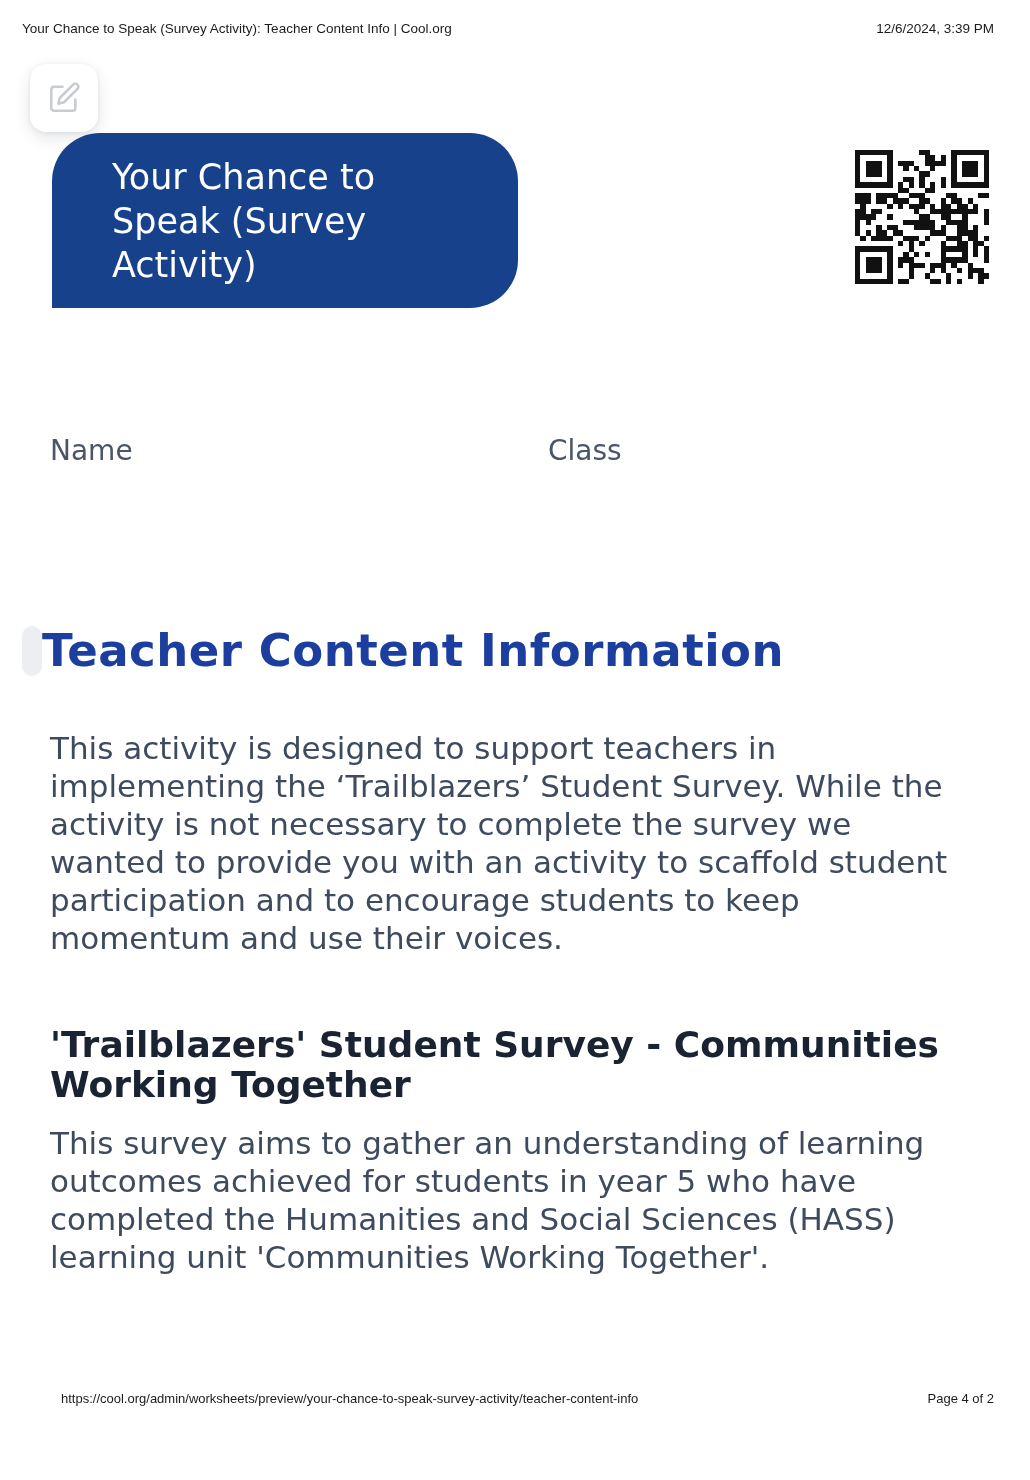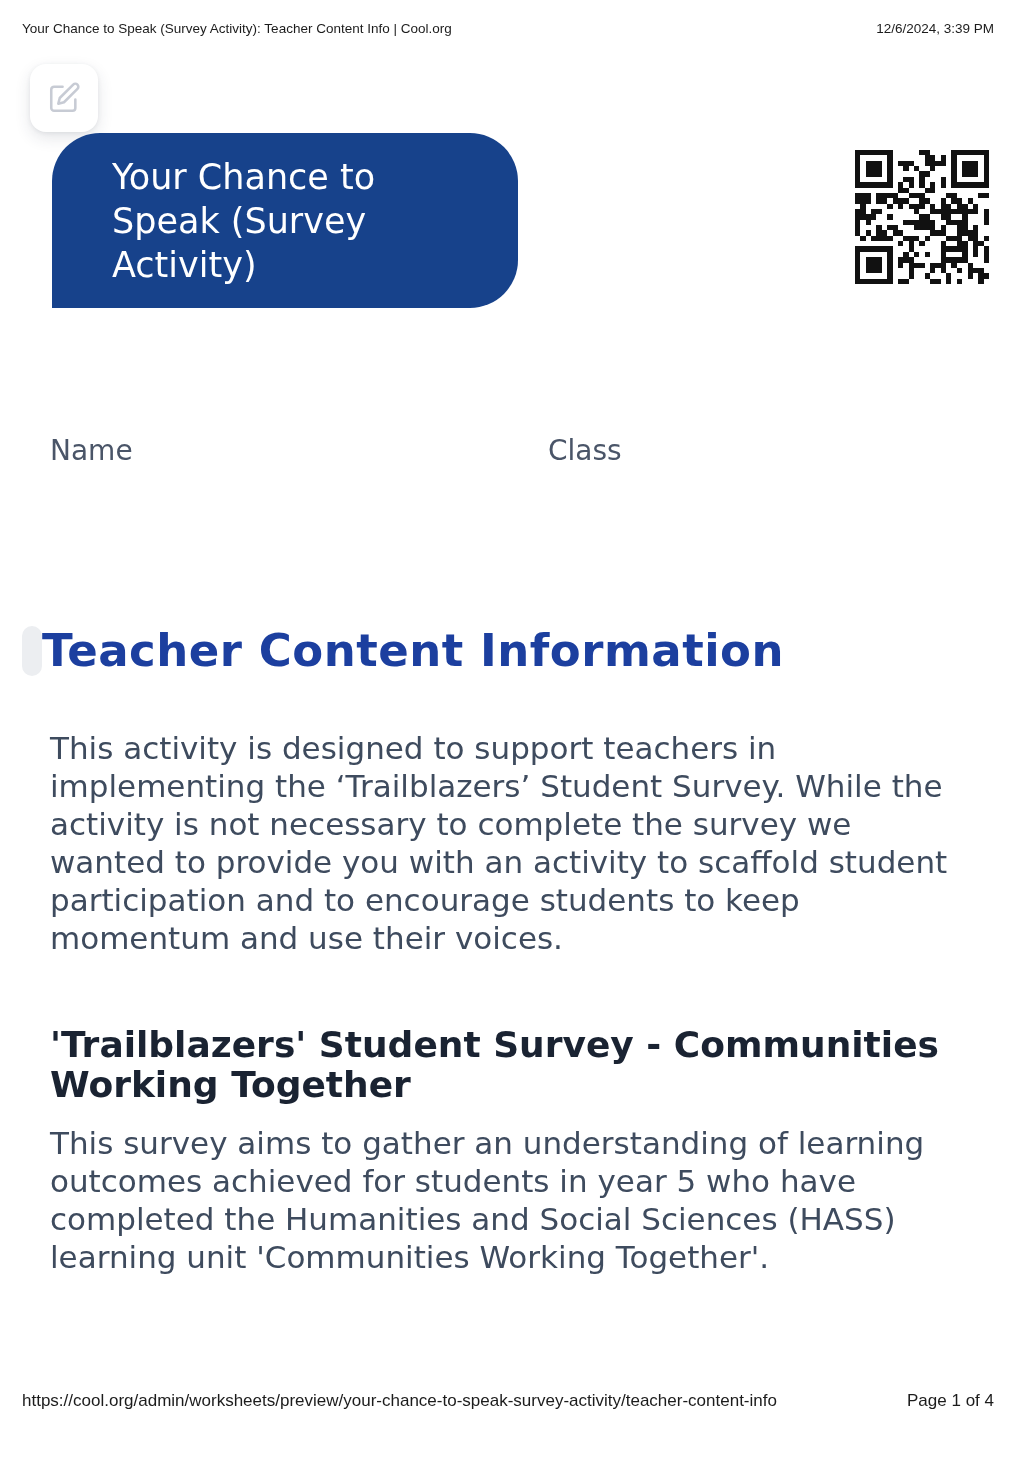--- a/index.html
+++ b/index.html
@@ -19,21 +19,21 @@
     left: 22px;
     right: 36px;
     display: flex;
     justify-content: space-between;
     align-items: baseline;
     font-family: "Liberation Sans", sans-serif;
     font-size: 13.5px;
     color: #1c1c1c;
   }
   .print-header { top: 21px; }
-  .print-footer { top: 1391px; font-size: 17px; }
+  .print-footer { top: 1391px; font-size: 13px; margin-left: 39px; }
 
   
   .edit-card {
     position: absolute;
     left: 30px;
     top: 64px;
     width: 68px;
     height: 68px;
     background: #ffffff;
     border-radius: 16px;
@@ -475,16 +475,16 @@
   </div>
 
   <p class="para intro">This activity is designed to support teachers in implementing the ‘Trailblazers’ Student Survey. While the activity is not necessary to complete the survey we wanted to provide you with an activity to scaffold student participation and to encourage students to keep momentum and use their voices.</p>
 
   <h3 class="subheading">'Trailblazers' Student Survey - Communities Working Together</h3>
 
   <p class="para body2">This survey aims to gather an understanding of learning outcomes achieved for students in year 5 who have completed the Humanities and Social Sciences (HASS) learning unit 'Communities Working Together'.</p>
 
   <div class="print-footer">
     <span>https://cool.org/admin/worksheets/preview/your-chance-to-speak-survey-activity/teacher-content-info</span>
-    <span>Page 1 of 4</span>
+    <span>Page 4 of 2</span>
   </div>
 
 </div>
 
 </body></html>

